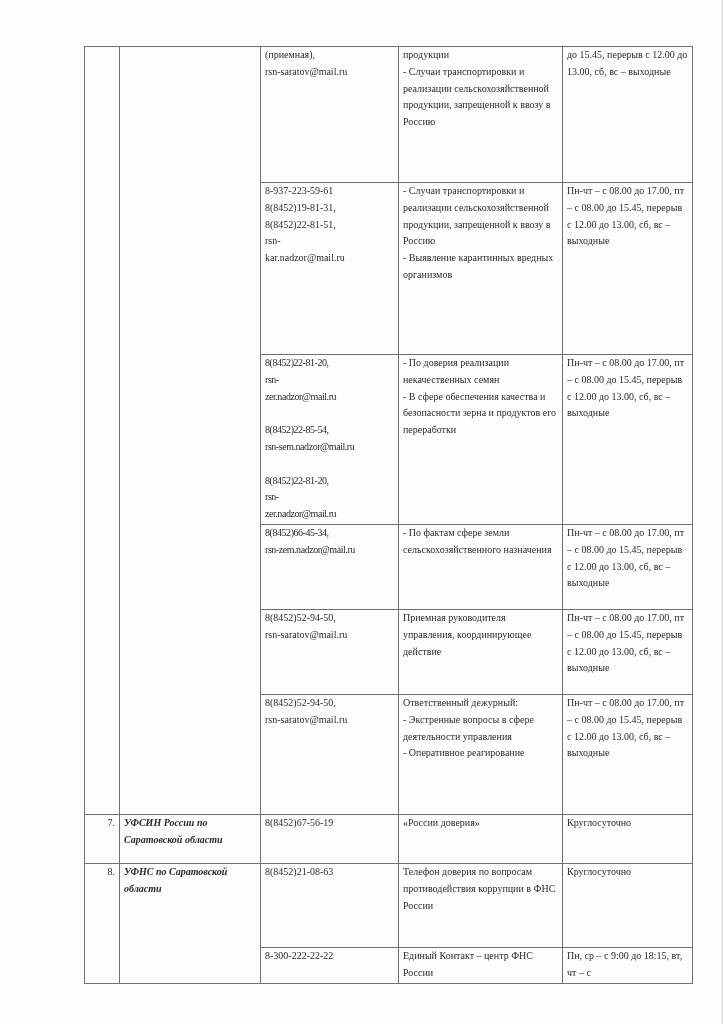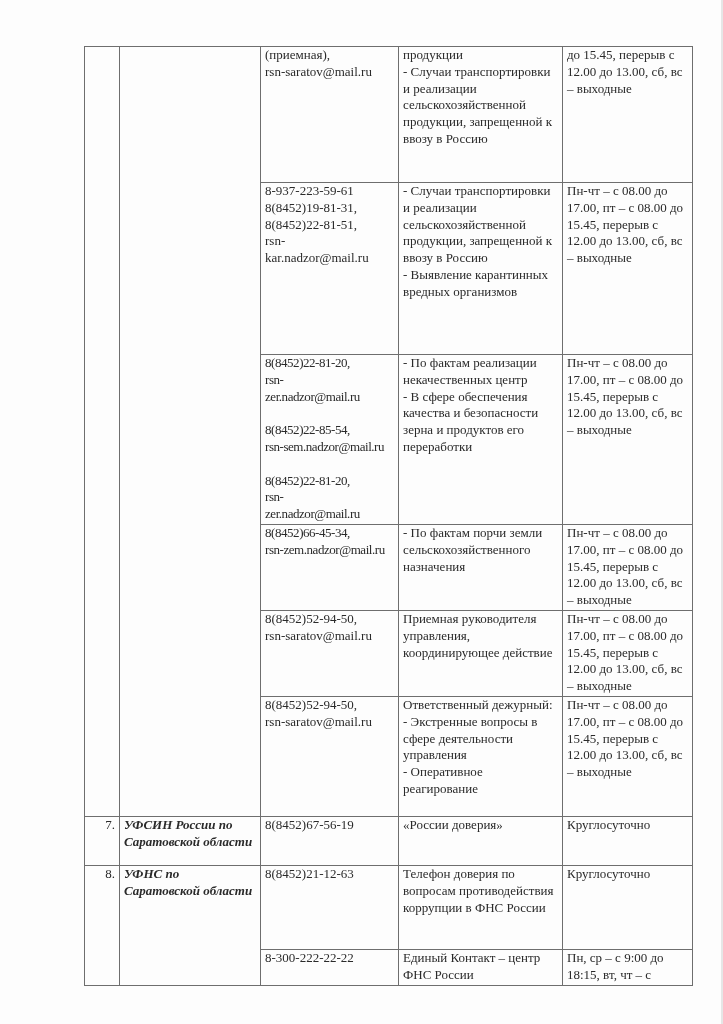--- a/index.html
+++ b/index.html
@@ -6,21 +6,21 @@
   body {
     width: 723px; height: 1024px; background: #fdfdfd;
     position: relative; overflow: hidden;
     font-family: "Liberation Serif", "DejaVu Serif", serif;
     color: #2a2a2a;
   }
   .page-edge { position: absolute; top: 0; right: 0; width: 2px; height: 1024px; background: #e6e6e6; }
   table.doc {
     position: absolute; left: 84px; top: 46px;
     width: 608px; border-collapse: collapse; table-layout: fixed;
-    font-size: 13px; line-height: 16.8px; padding-left: 10px;
+    font-size: 10px; line-height: 16.8px; padding-left: 10px;
   }
   table.doc td {
     border: 1.3px solid #6e6e6e;
     vertical-align: top;
     padding: 0 4px 1px 4px;
     white-space: pre-line;
     overflow: hidden;
   }
   td.num { text-align: right; padding-right: 6px; }
   td.org { font-weight: bold; font-style: italic; }
@@ -65,28 +65,28 @@
       <td class="contact-tight">8(8452)22-81-20,
 rsn-
 zer.nadzor@mail.ru
 
 8(8452)22-85-54,
 rsn-sem.nadzor@mail.ru
 
 8(8452)22-81-20,
 rsn-
 zer.nadzor@mail.ru</td>
-      <td>- По фактам реализации некачественных центр
+      <td>- По доверия реализации некачественных семян
 - В сфере обеспечения качества и безопасности зерна и продуктов его переработки</td>
       <td>Пн-чт – с 08.00 до 17.00, пт – с 08.00 до 15.45, перерыв с 12.00 до 13.00, сб, вс – выходные</td>
     </tr>
     <tr style="height:85px">
       <td class="contact-tight">8(8452)66-45-34,
 rsn-zem.nadzor@mail.ru</td>
-      <td>- По фактам порчи земли сельскохозяйственного назначения</td>
+      <td>- По фактам сфере земли сельскохозяйственного назначения</td>
       <td>Пн-чт – с 08.00 до 17.00, пт – с 08.00 до 15.45, перерыв с 12.00 до 13.00, сб, вс – выходные</td>
     </tr>
     <tr style="height:85px">
       <td>8(8452)52-94-50,
 rsn-saratov@mail.ru</td>
       <td>Приемная руководителя управления, координирующее действие</td>
       <td>Пн-чт – с 08.00 до 17.00, пт – с 08.00 до 15.45, перерыв с 12.00 до 13.00, сб, вс – выходные</td>
     </tr>
     <tr style="height:120px">
       <td>8(8452)52-94-50,
@@ -101,21 +101,21 @@
       <td class="num">7.</td>
       <td class="org">УФСИН России по Саратовской области</td>
       <td>8(8452)67-56-19</td>
       <td>«России доверия»</td>
       <td>Круглосуточно</td>
     </tr>
 
     <tr style="height:84px">
       <td class="num" rowspan="2">8.</td>
       <td class="org" rowspan="2">УФНС по Саратовской области</td>
-      <td>8(8452)21-12-63</td>
+      <td>8(8452)21-08-63</td>
       <td>Телефон доверия по вопросам противодействия коррупции в ФНС России</td>
       <td>Круглосуточно</td>
     </tr>
     <tr style="height:34px">
       <td>8-300-222-22-22</td>
       <td>Единый Контакт – центр ФНС России</td>
       <td>Пн, ср – с 9:00 до 18:15, вт, чт – с</td>
     </tr>
   </tbody>
 </table>

